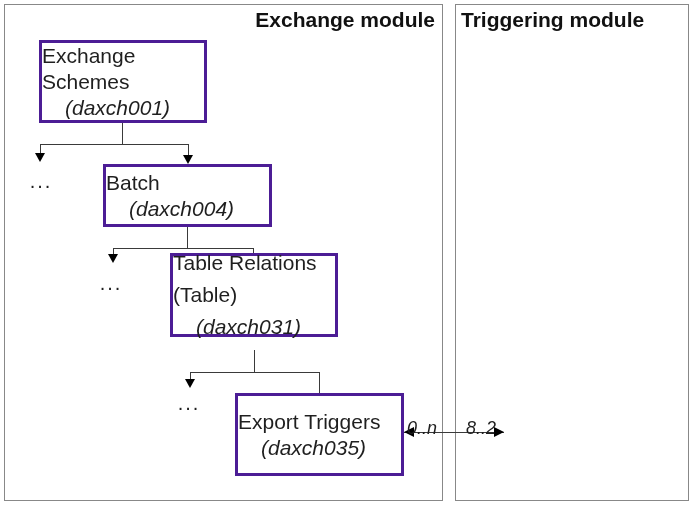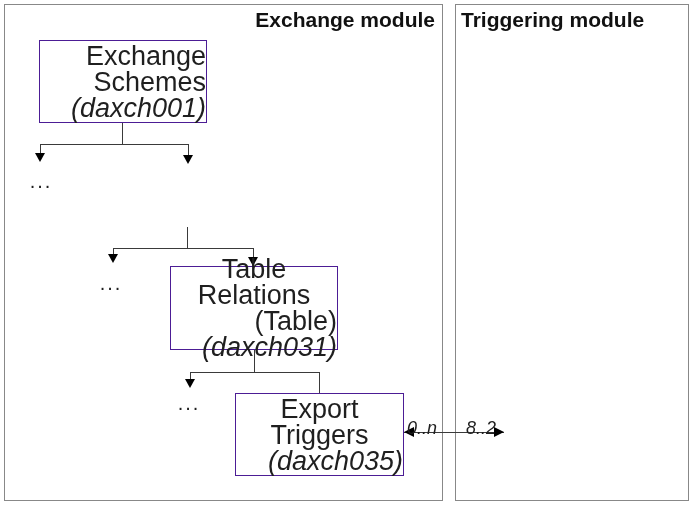--- a/index.html
+++ b/index.html
@@ -31,38 +31,38 @@
     font-size: 21px;
     font-weight: bold;
     color: #111111;
     white-space: nowrap;
   }
   #title-exchange   { left: 245px; top: 8px; width: 190px; text-align: right; }
   #title-triggering { left: 461px; top: 8px; }
 
   .node {
     position: absolute;
-    border: 1px solid #4c1d95;
+    border: 3px solid #4c1d95;
     background: #ffffff;
     box-sizing: border-box;
     display: flex;
     flex-direction: column;
-    align-items: flex-end;
+    align-items: flex-start;
     justify-content: center;
     text-align: center;
-    font-size: 27px;
+    font-size: 21px;
     line-height: 26px;
     color: #1f1f1f;
   }
   #node-exchange-schemes { left: 39px;  top: 40px;  width: 168px; height: 83px; }
   #node-batch            { left: 103px; top: 164px; width: 169px; height: 63px; }
-  #node-table-relations  { left: 170px; top: 266px; width: 168px; height: 84px; }
+  #node-table-relations  { left: 170px; top: 253px; width: 168px; height: 84px; gap: 6px; }
   #node-export-triggers  { left: 235px; top: 393px; width: 169px; height: 83px; }
   #node-triggers         { left: 504px; top: 392px; width: 169px; height: 84px; }
-  .code { font-style: italic; }
+  .code { font-style: italic; margin-left: 23px; }
 
   .line {
     position: absolute;
     background: #3a3a3a;
   }
   
   #v1      { left: 122px; top: 122px; width: 1px;  height: 23px; }
   #h1      { left: 40px;  top: 144px; width: 149px; height: 1px; }
   #a1l-stem{ left: 40px;  top: 144px; width: 1px;  height: 10px; }
   #a1r-stem{ left: 188px; top: 144px; width: 1px;  height: 12px; }
@@ -170,20 +170,24 @@
   <div class="arrow-right" id="a4r-head"></div>
   <div class="cardinality" id="card-left">0..n</div>
   <div class="cardinality" id="card-right">8..2</div>
 
   <div class="node" id="node-exchange-schemes">
     <span>Exchange</span>
     <span>Schemes</span>
     <span class="code">(daxch001)</span>
   </div>
 
+  <div class="node" id="node-batch">
+    <span>Batch</span>
+    <span class="code">(daxch004)</span>
+  </div>
 
   <div class="node" id="node-table-relations">
     <span>Table Relations</span>
     <span>(Table)</span>
     <span class="code">(daxch031)</span>
   </div>
 
   <div class="node" id="node-export-triggers">
     <span>Export Triggers</span>
     <span class="code">(daxch035)</span>

